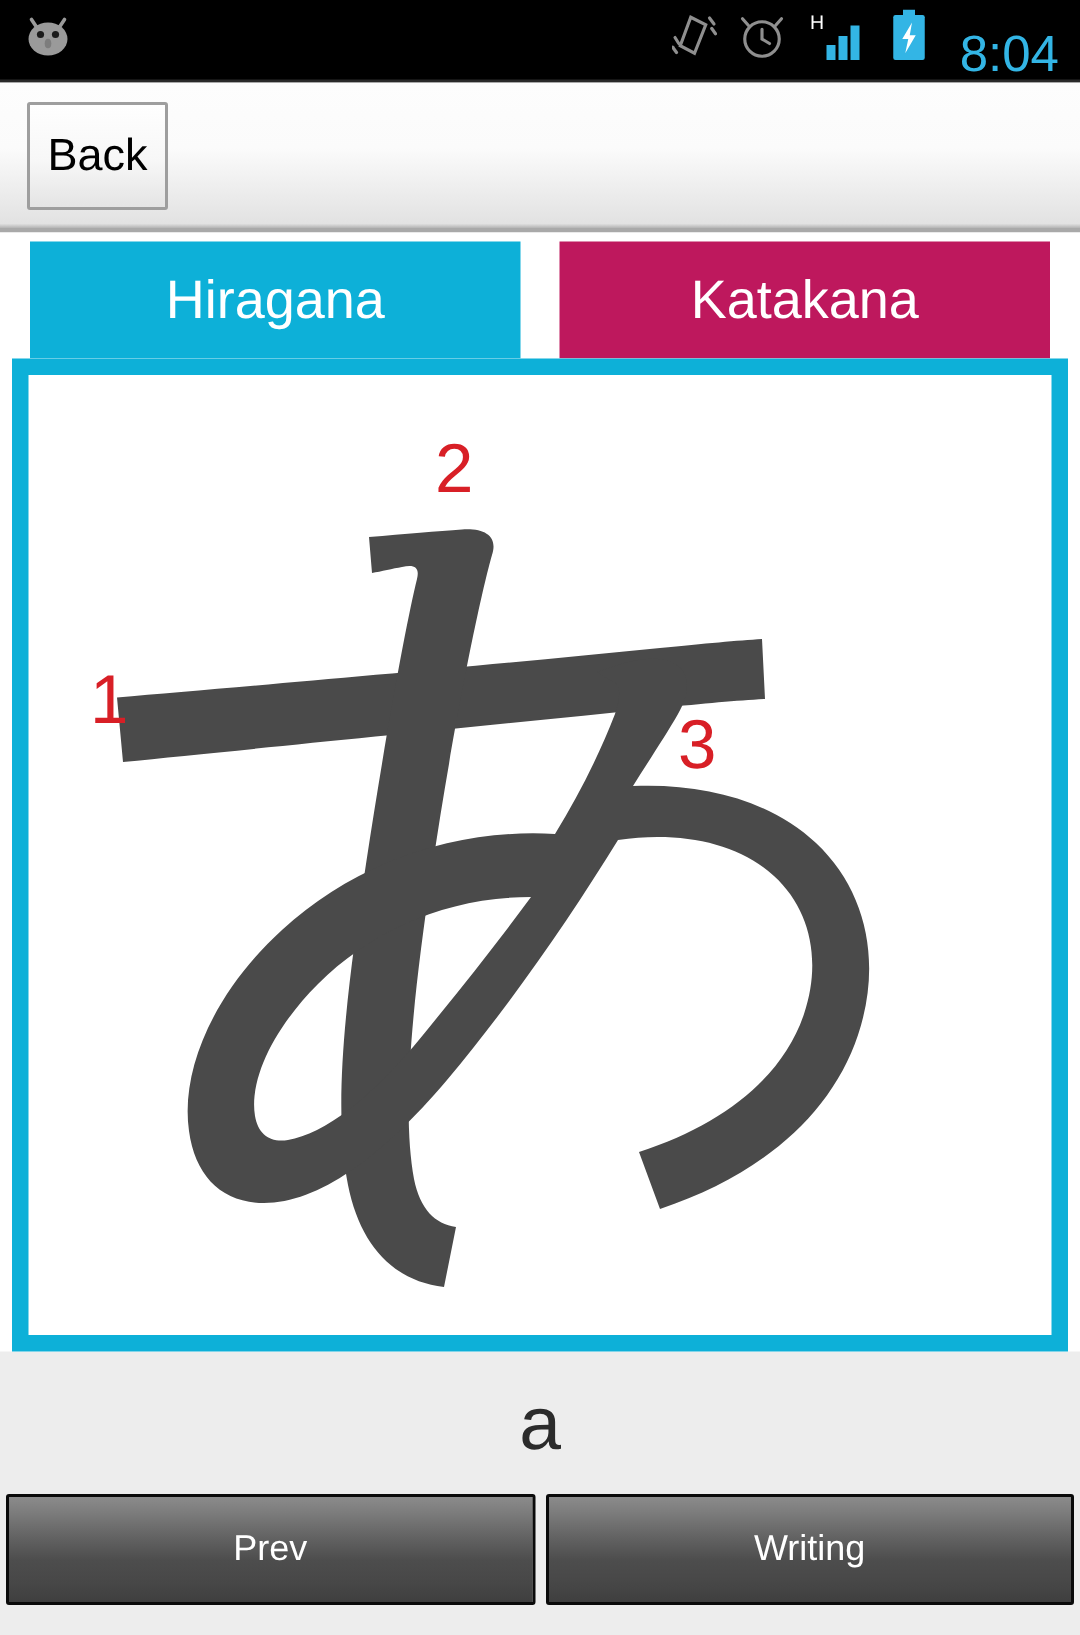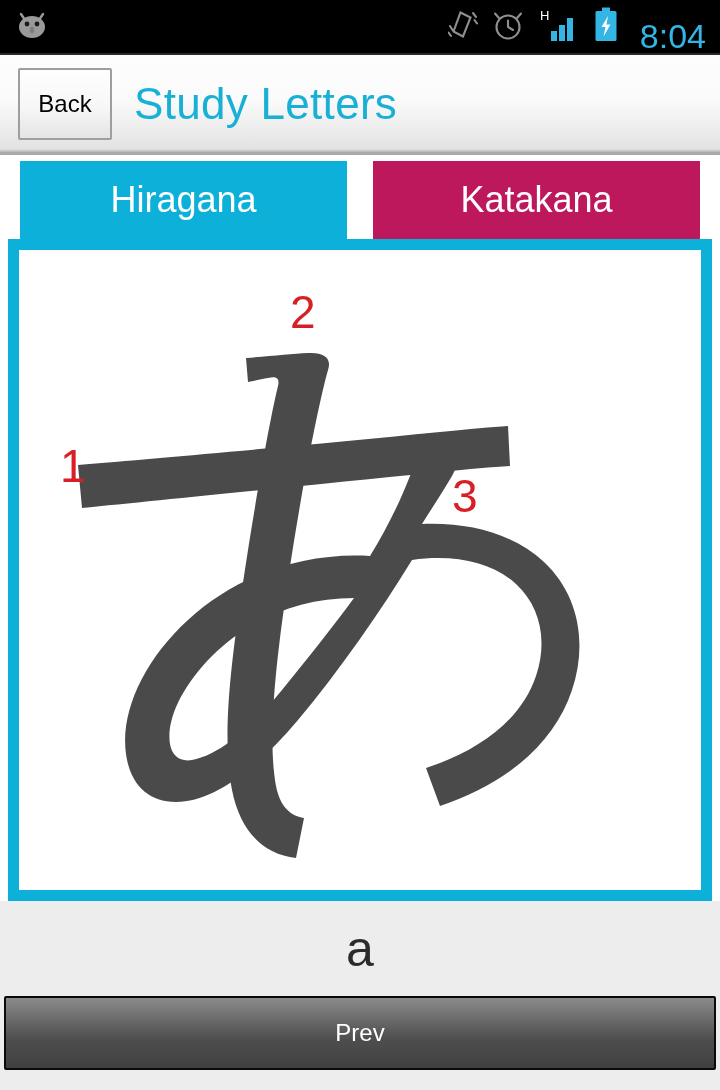--- a/index.html
+++ b/index.html
@@ -62,21 +62,21 @@
     padding-left: 18px;
     border-bottom: 3px solid #a9a9a9;
   }
   .back-btn {
     width: 94px;
     height: 72px;
     background: linear-gradient(to bottom, #fefefe 0%, #f7f7f7 55%, #e4e4e4 100%);
     border: 2px solid #9e9e9e;
     border-radius: 2px;
     color: #000000;
-    font-size: 24px;
+    font-size: 30px;
     line-height: 1;
     display: flex;
     align-items: center;
     justify-content: center;
     cursor: pointer;
   }
   .header-title {
     margin-left: 22px;
     color: #19b0d6;
     font-size: 44px;
@@ -242,21 +242,20 @@
           <path d="M15 10 L8.5 21 L12.5 21 L10.5 30.5 L17.5 18.5 L13.5 18.5 Z" fill="#ffffff"></path>
         </svg>
       </span>
 
       <span class="sb-time">8:04</span>
     </div>
   </div>
 
   <div class="header">
     <div class="back-btn">Back</div>
-    <div class="header-title">Study Letters</div>
   </div>
 
   <div class="tabstrip">
     <div class="tab active">Hiragana</div>
     <div class="tab inactive">Katakana</div>
   </div>
 
   <div class="panel-wrap">
     <div class="char-panel">
       <div class="char-canvas">
@@ -299,15 +298,16 @@
       </div>
     </div>
   </div>
 
   <div class="reading-bar">
     <span class="reading-text">a</span>
   </div>
 
   <div class="button-bar">
     <div class="action-btn">Prev</div>
+    <div class="action-btn">Writing</div>
   </div>
 
 </div>
 
 </body></html>

